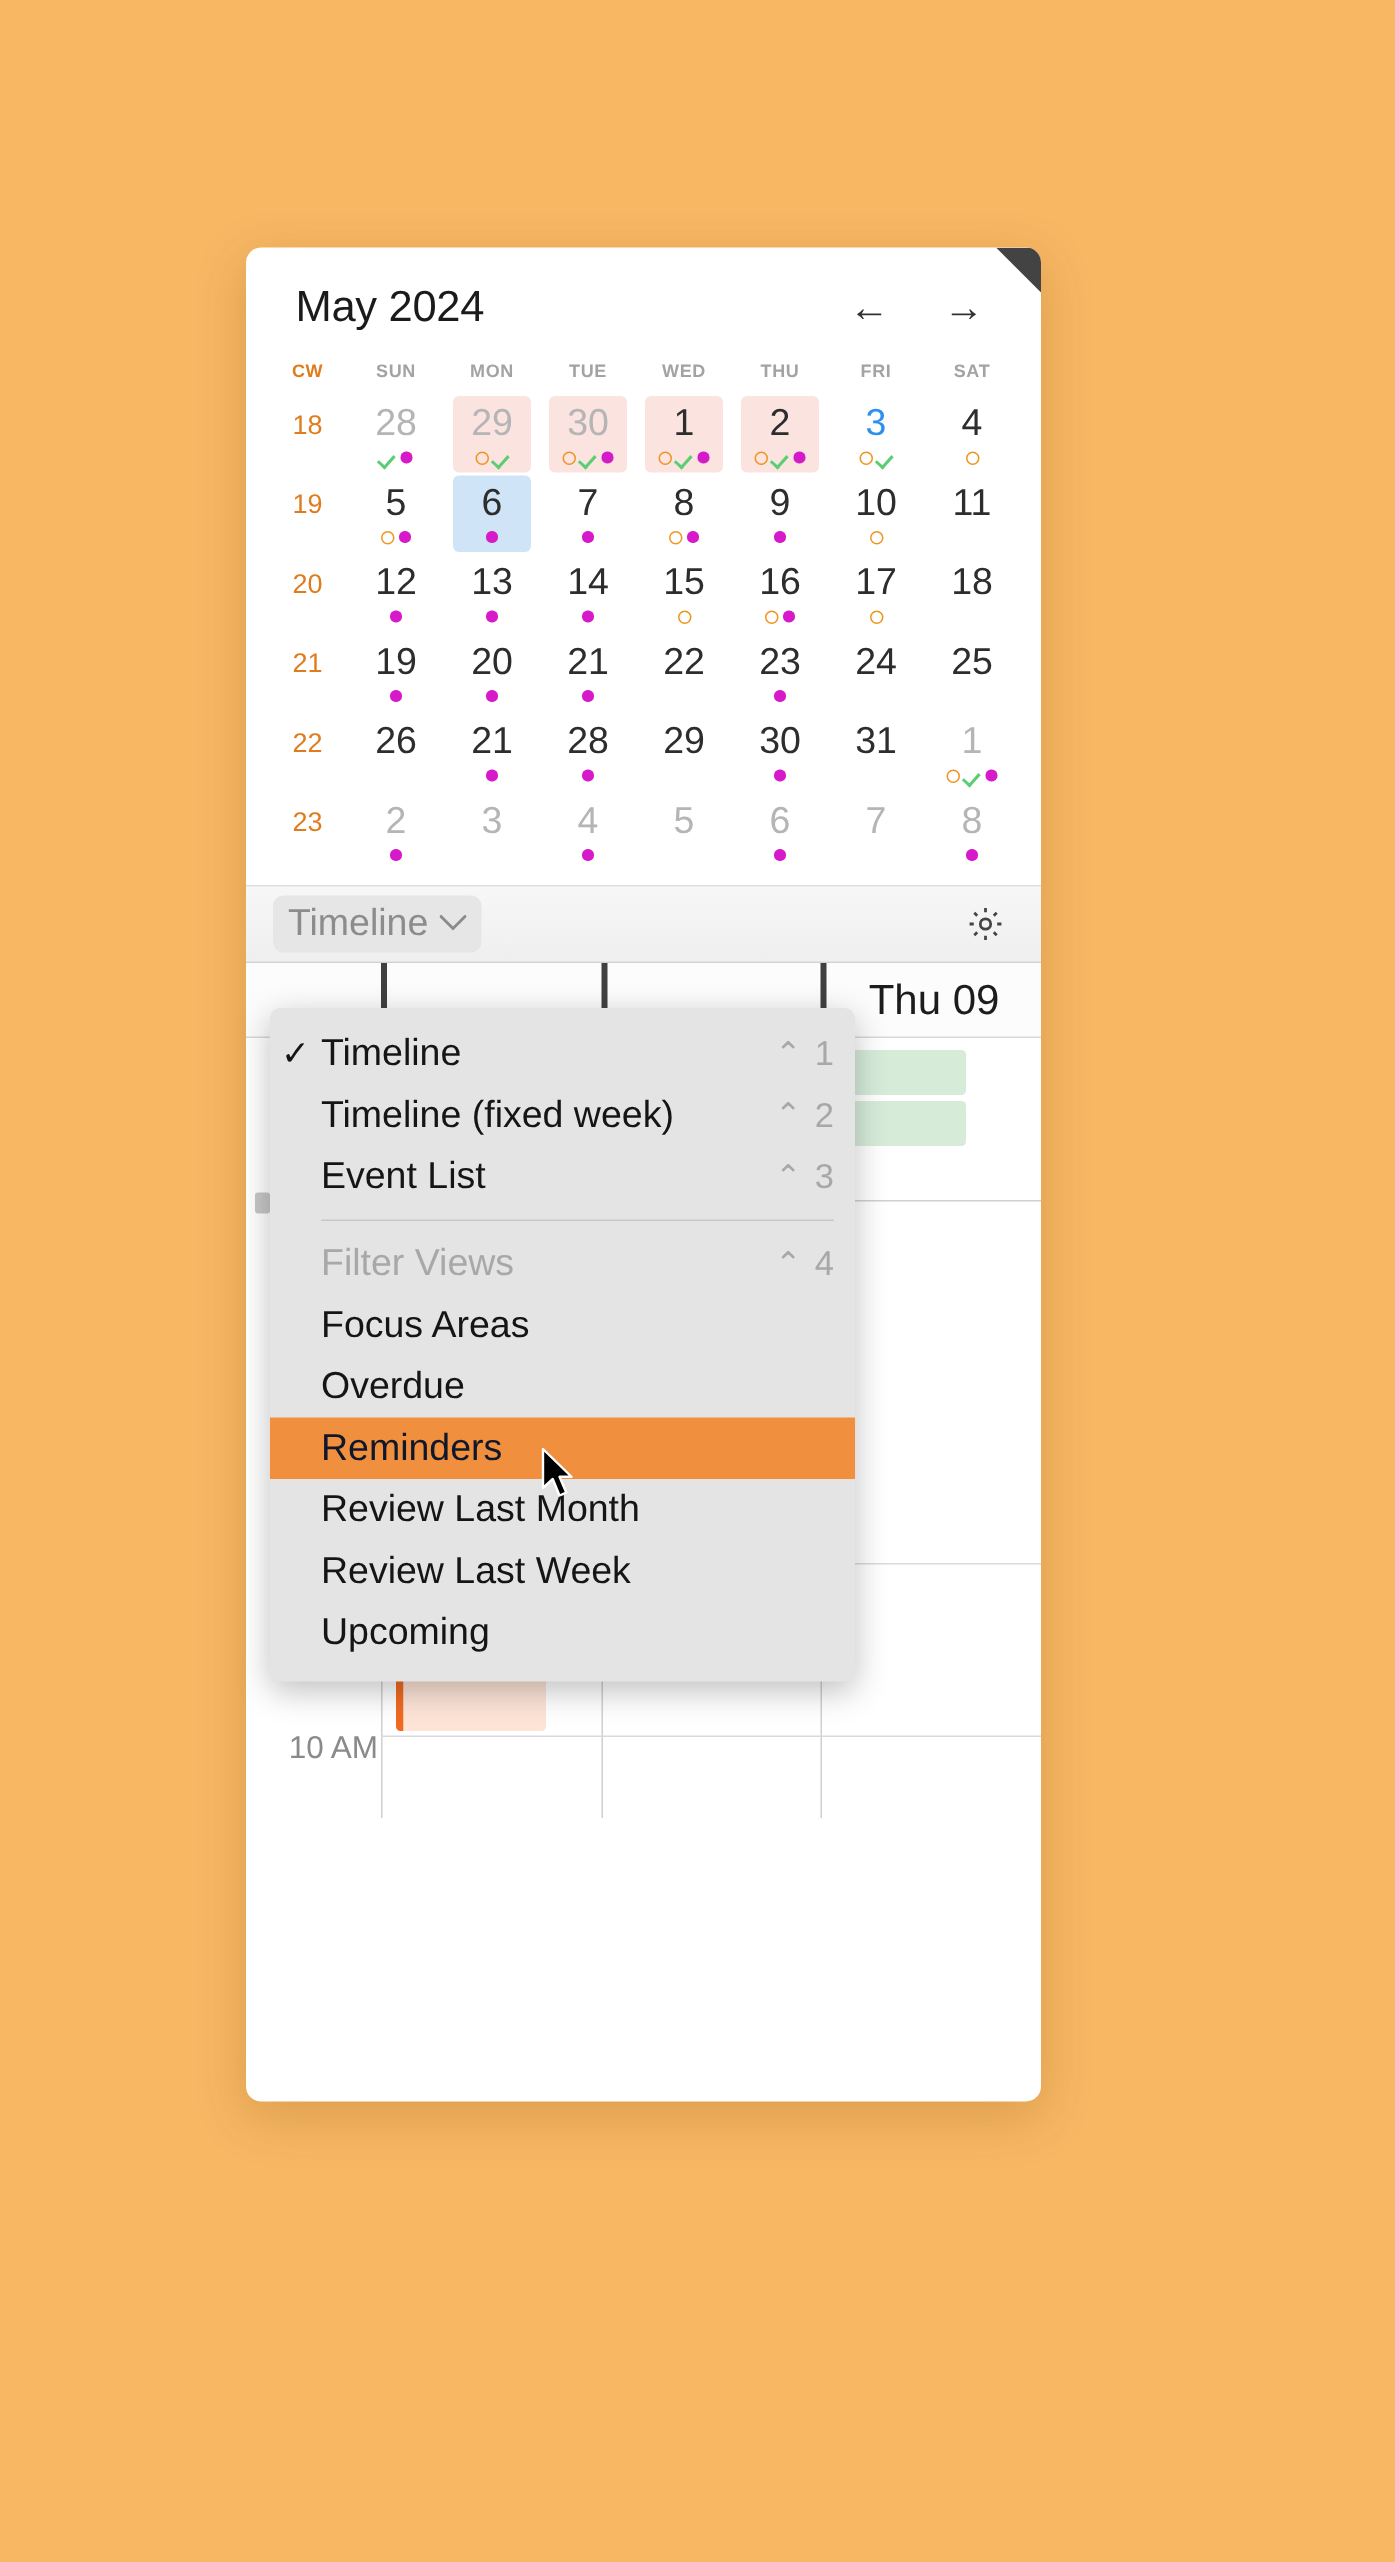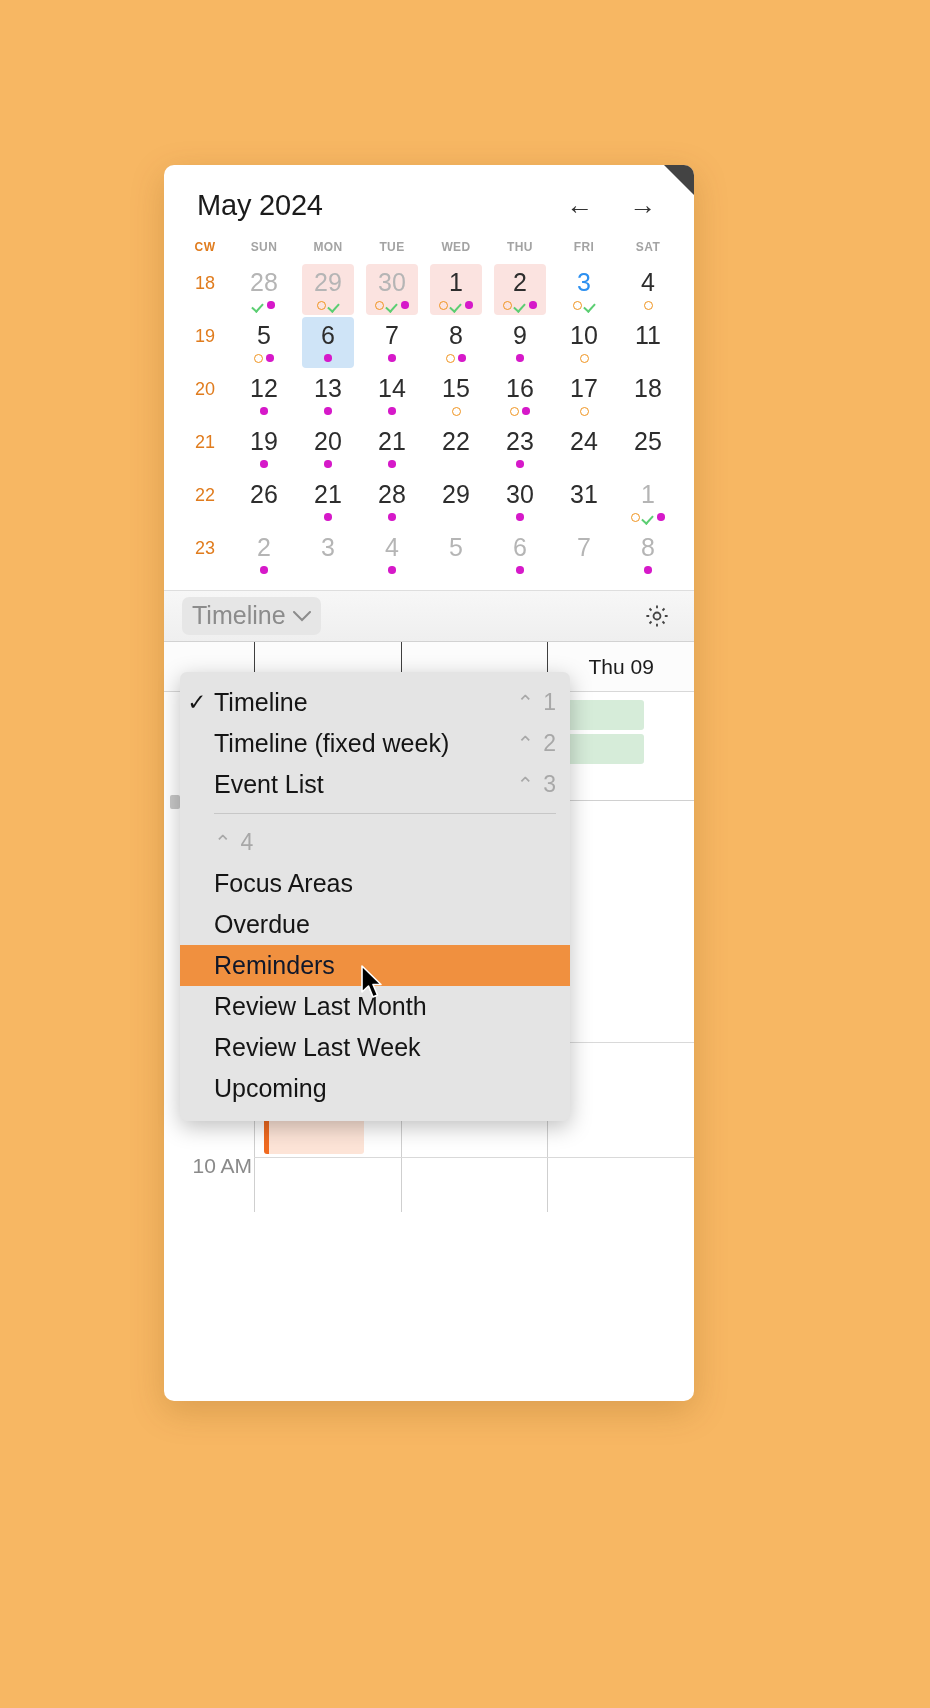--- a/index.html
+++ b/index.html
@@ -117,23 +117,23 @@
   .gear { width:26px; height:26px; cursor:pointer; }
 
   
   .tl { position:relative; height:570px; background:#fff; }
   .tl-head {
     display:flex; height:50px; border-bottom:1px solid #d8d8d8;
     background:#fcfcfc;
   }
   .tl-gutter { width:90px; flex:none; }
   .tl-col {
-    flex:1; border-left:1px solid #404040;
+    flex:1; border-left:4px solid #404040;
     display:flex; align-items:center; justify-content:center;
-    font-size:21px; color:#1c1c1c;
+    font-size:28px; color:#1c1c1c;
   }
   .tl-body { position:relative; height:520px; }
   .tl-grid { position:absolute; inset:0; display:flex; }
   .tl-grid .gcol { flex:1; border-left:1px solid #cfcfcf; }
   .tl-grid .gutter { width:90px; flex:none; }
 
   .allday {
     position:absolute; left:300px; top:8px; width:180px; z-index:2;
   }
   .chip {
@@ -624,20 +624,21 @@
       <span class="tick"></span>
       <span class="txt">Event List</span>
       <span class="sc">
         <span class="ctrl">⌃</span>
         <span>3</span>
       </span>
     </div>
     <div class="menu-sep"></div>
     <div class="mi header">
       <span class="tick"></span>
+      <span class="txt">Filter Views</span>
       <span class="sc">
         <span class="ctrl">⌃</span>
         <span>4</span>
       </span>
     </div>
     <div class="mi">
       <span class="tick"></span>
       <span class="txt">Focus Areas</span>
       <span class="sc"></span>
     </div>

